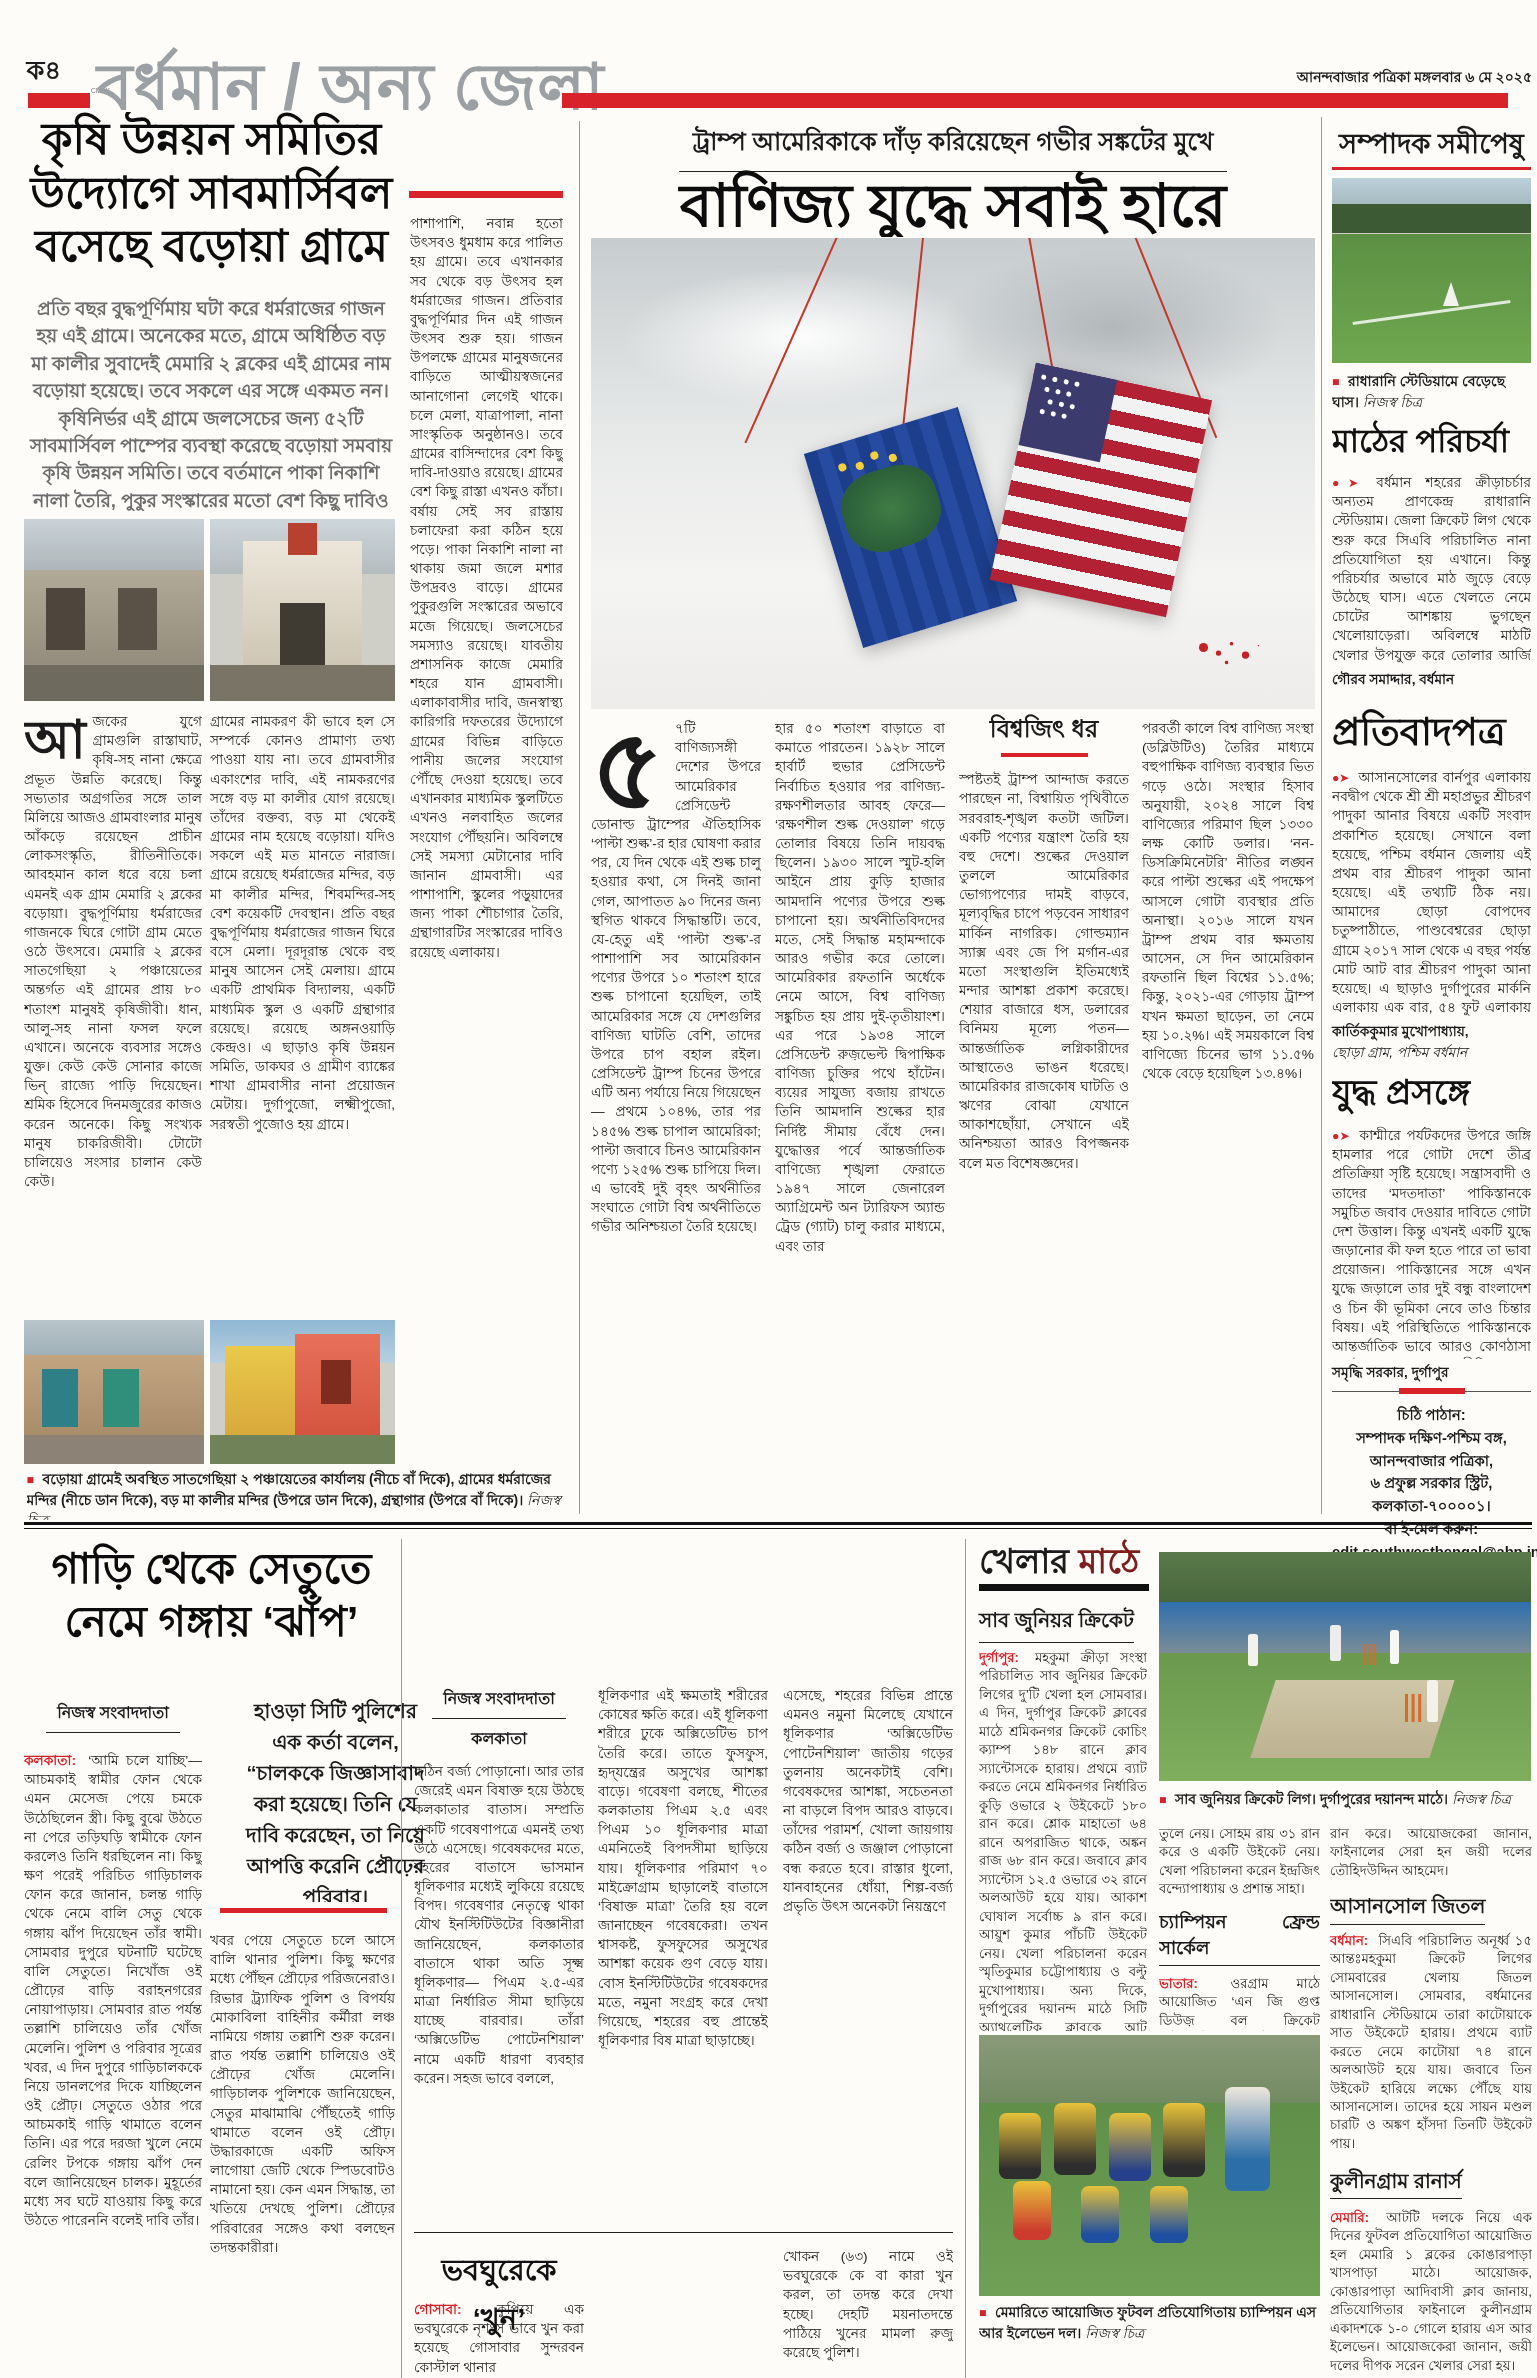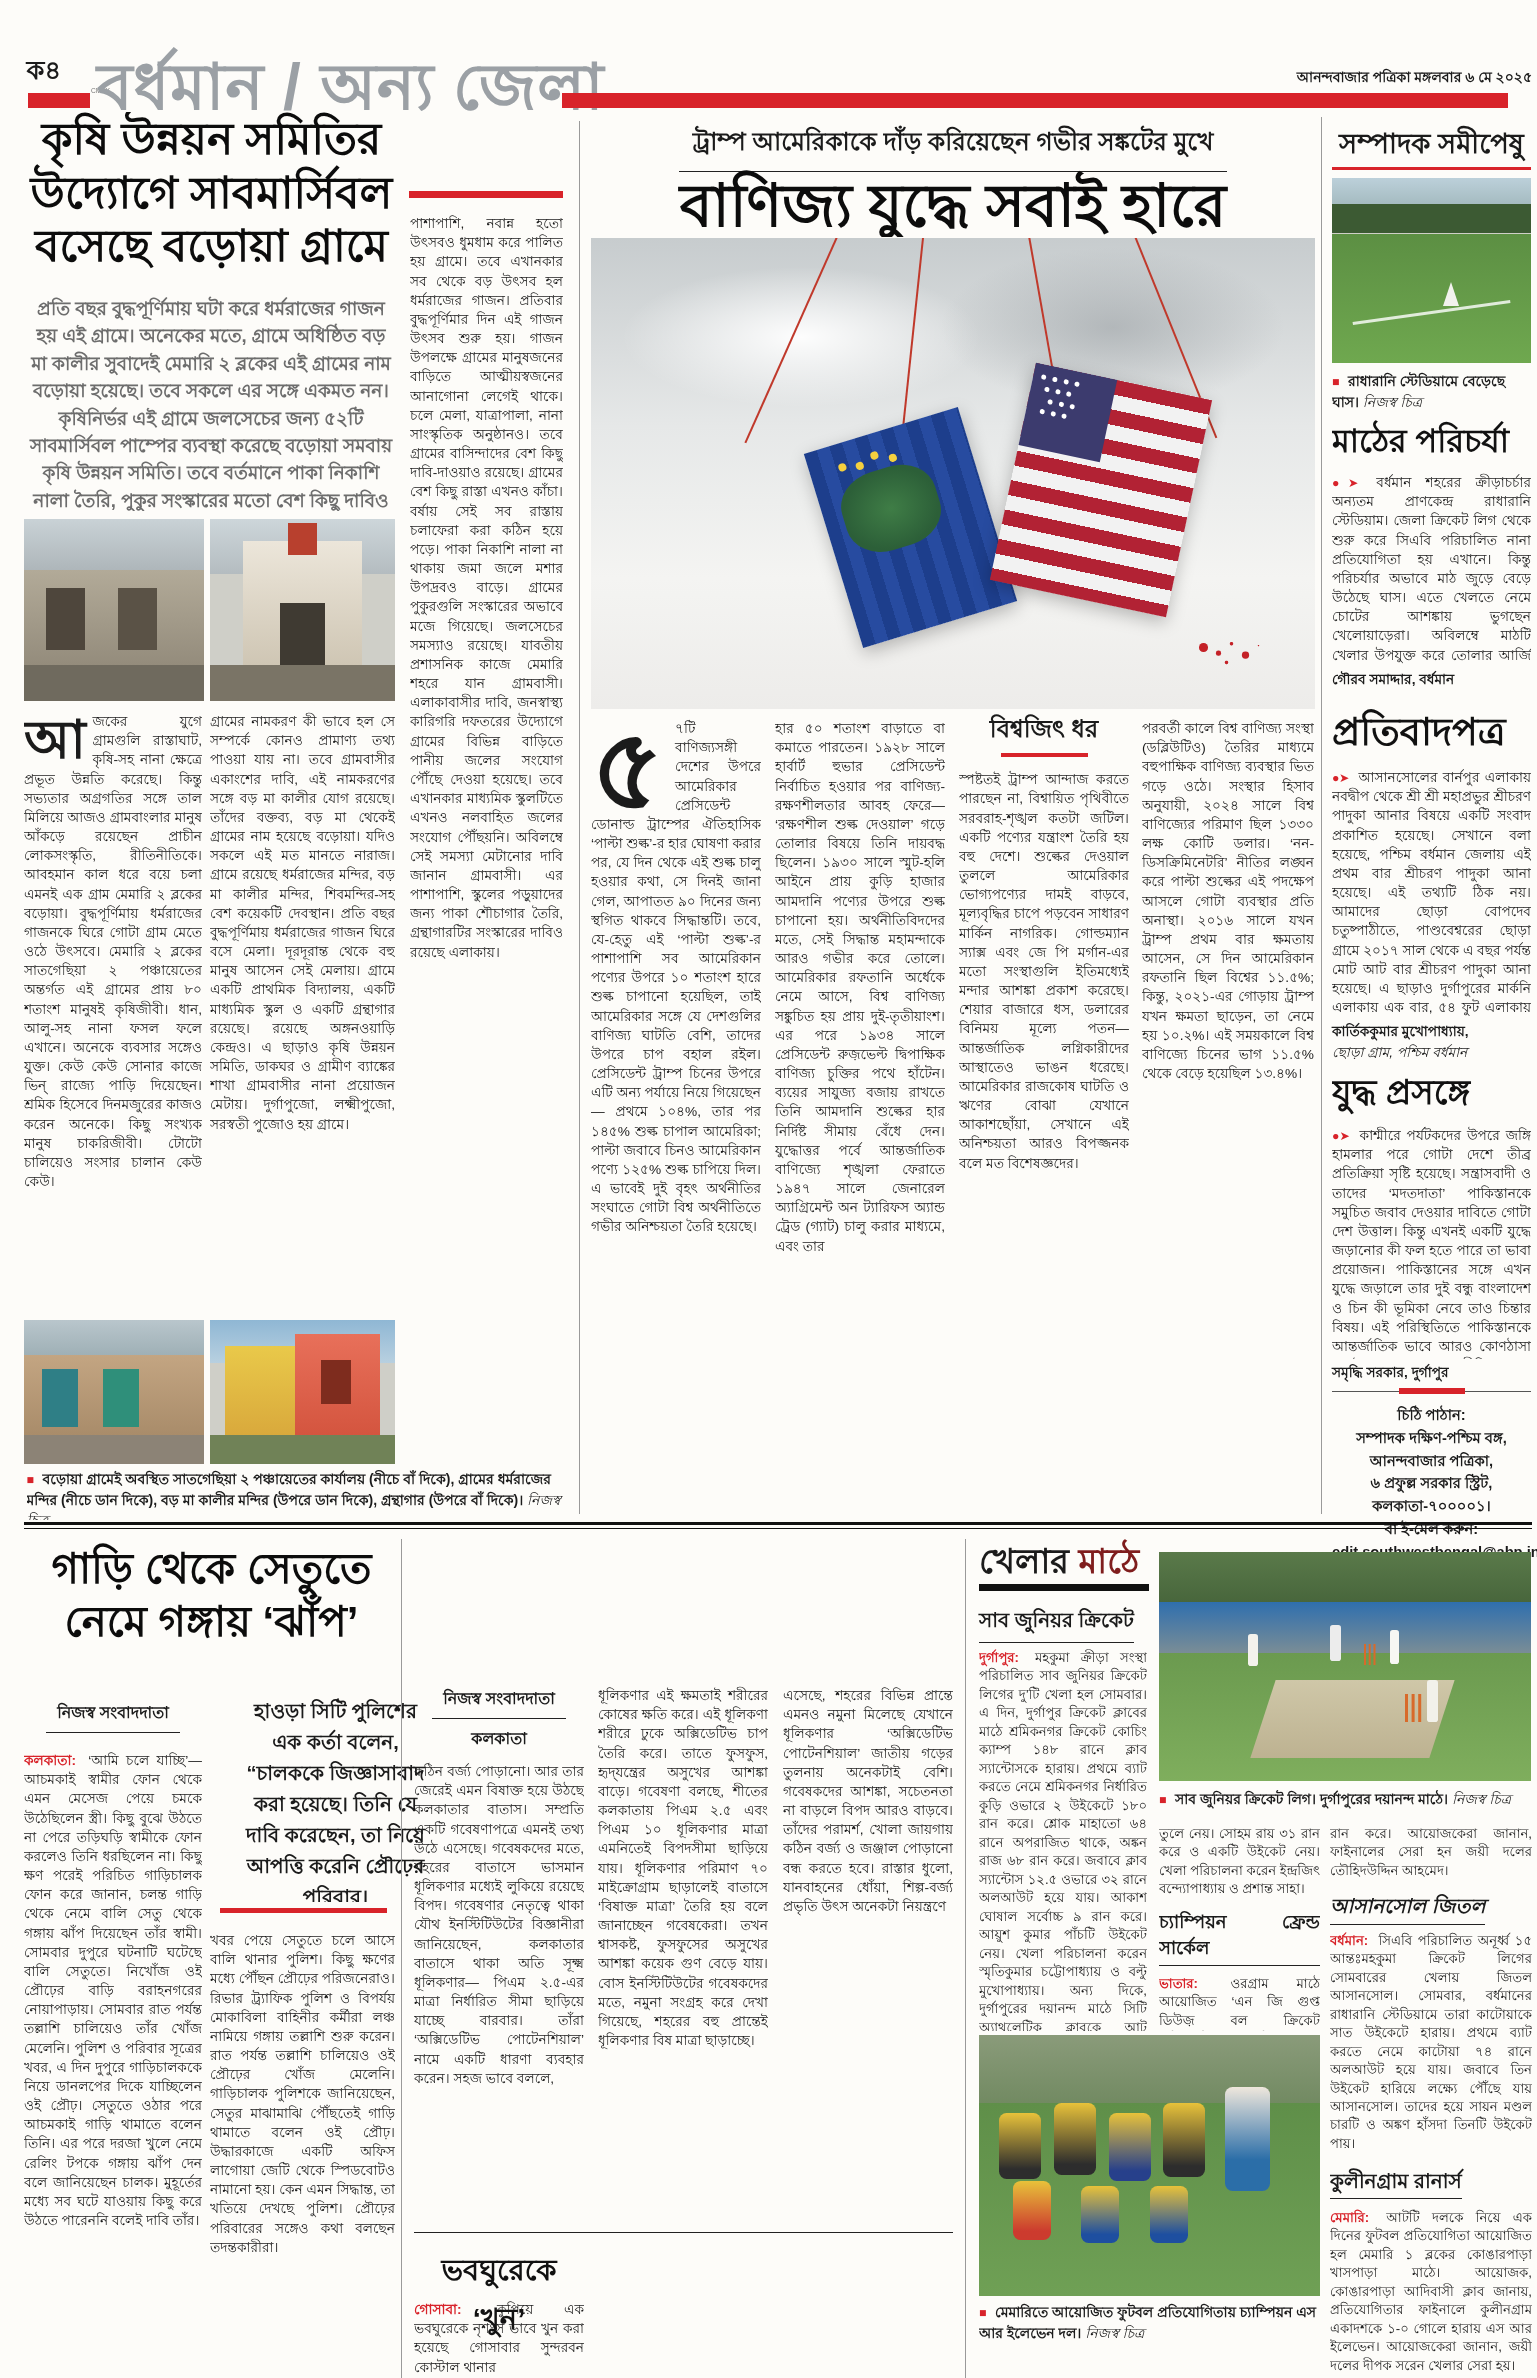--- a/index.html
+++ b/index.html
@@ -223,20 +223,23 @@
     <span>এসেছে, শহরের বিভিন্ন প্রান্তে এমনও নমুনা মিলেছে যেখানে ধূলিকণার ‘অক্সিডেটিভ পোটেনশিয়াল’ জাতীয় গড়ের তুলনায় অনেকটাই বেশি। গবেষকদের আশঙ্কা, সচেতনতা না বাড়লে বিপদ আরও বাড়বে। তাঁদের পরামর্শ, খোলা জায়গায় কঠিন বর্জ্য ও জঞ্জাল পোড়ানো বন্ধ করতে হবে। রাস্তার ধুলো, যানবাহনের ধোঁয়া, শিল্প-বর্জ্য প্রভৃতি উৎস অনেকটা নিয়ন্ত্রণে</span>
   </div>
 
   <div class="abs" style="left:414px;top:2232px;width:539px;height:1.4px;background:#222;"></div>
 
   <div class="lh" style="left:414px;top:2247px;width:170px;font-size:29px;font-weight:800;text-align:center;">ভবঘুরেকে ‘খুন’</div>
   <div class="col" style="left:414px;top:2300px;width:170px;height:79px;">
     <span class="dl">গোসাবা:</span>
     <span>কুপিয়ে এক ভবঘুরেকে নৃশংস ভাবে খুন করা হয়েছে গোসাবার সুন্দরবন কোস্টাল থানার</span>
   </div>
+  <div class="col" style="left:783px;top:2247px;width:170px;height:132px;">
+    <span>খোকন (৬৩) নামে ওই ভবঘুরেকে কে বা কারা খুন করল, তা তদন্ত করে দেখা হচ্ছে। দেহটি ময়নাতদন্তে পাঠিয়ে খুনের মামলা রুজু করেছে পুলিশ।</span>
+  </div>
 
   <div class="vrule" style="left:965px;top:1539px;height:839px;"></div>
 
   <div class="abs" style="left:979px;top:1535px;font-size:34px;font-weight:800;">
     <span>খেলার</span>
     <span style="color:#7f1d1d;">মাঠে</span>
   </div>
   <div class="abs" style="left:979px;top:1584px;width:170px;height:6.6px;background:#111;"></div>
 
   <div class="abs" style="left:979px;top:1605px;">
@@ -271,21 +274,21 @@
       <span class="sporthead" style="font-size:18px;">চ্যাম্পিয়ন ফ্রেন্ড সার্কেল</span>
     </div>
     <div style="margin-top:9.5px;">
       <span class="dl">ভাতার:</span>
       <span>ওরগ্রাম মাঠে আয়োজিত ‘এন জি গুপ্ত ডিউজ় বল ক্রিকেট প্রতিযোগিতা’য় চ্যাম্পিয়ন হল ফ্রেন্ড সার্কেল। সোমবার, প্রতিযোগিতার ফাইনালে তারা এস ডি গুপ্ত ক্রিকেট অ্যাকাডেমিকে ৩৭ রানে হারায়। এ দিন, প্রথমে ব্যাট করতে নেমে ফ্রেন্ড সার্কেল নির্ধারিত ৬ ওভারে ১২৯ রান করে। জবাবে এস ডি গুপ্ত ক্রিকেট অ্যাকাডেমি নির্ধারিত ওভারে ৯২</span>
     </div>
   </div>
 
   <div class="col" style="left:1330px;top:1825px;width:202px;height:554px;font-size:13.2px;">
     <div>রান করে। আয়োজকেরা জানান, ফাইনালের সেরা হন জয়ী দলের তৌহিদউদ্দিন আহমেদ।</div>
-    <div style="margin-top:11.4px;font-style:italic;">
+    <div style="margin-top:11.4px;">
       <span class="sporthead" style="font-size:20px;">আসানসোল জিতল</span>
     </div>
     <div style="margin-top:7px;">
       <span class="dl">বর্ধমান:</span>
       <span>সিএবি পরিচালিত অনূর্ধ্ব ১৫ আন্তঃমহকুমা ক্রিকেট লিগের সোমবারের খেলায় জিতল আসানসোল। সোমবার, বর্ধমানের রাধারানি স্টেডিয়ামে তারা কাটোয়াকে সাত উইকেটে হারায়। প্রথমে ব্যাট করতে নেমে কাটোয়া ৭৪ রানে অলআউট হয়ে যায়। জবাবে তিন উইকেট হারিয়ে লক্ষ্যে পৌঁছে যায় আসানসোল। তাদের হয়ে সায়ন মণ্ডল চারটি ও অঙ্কণ হাঁসদা তিনটি উইকেট পায়।</span>
     </div>
     <div style="margin-top:13.2px;">
       <span class="sporthead" style="font-size:20px;">কুলীনগ্রাম রানার্স</span>
     </div>
     <div style="margin-top:9.5px;">

